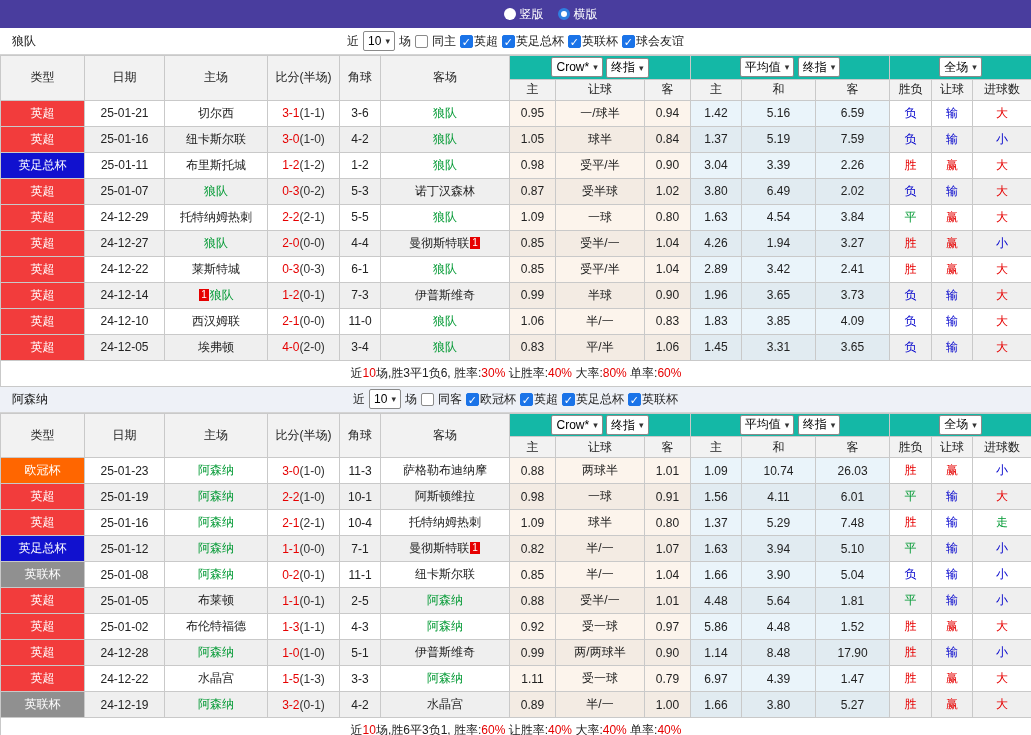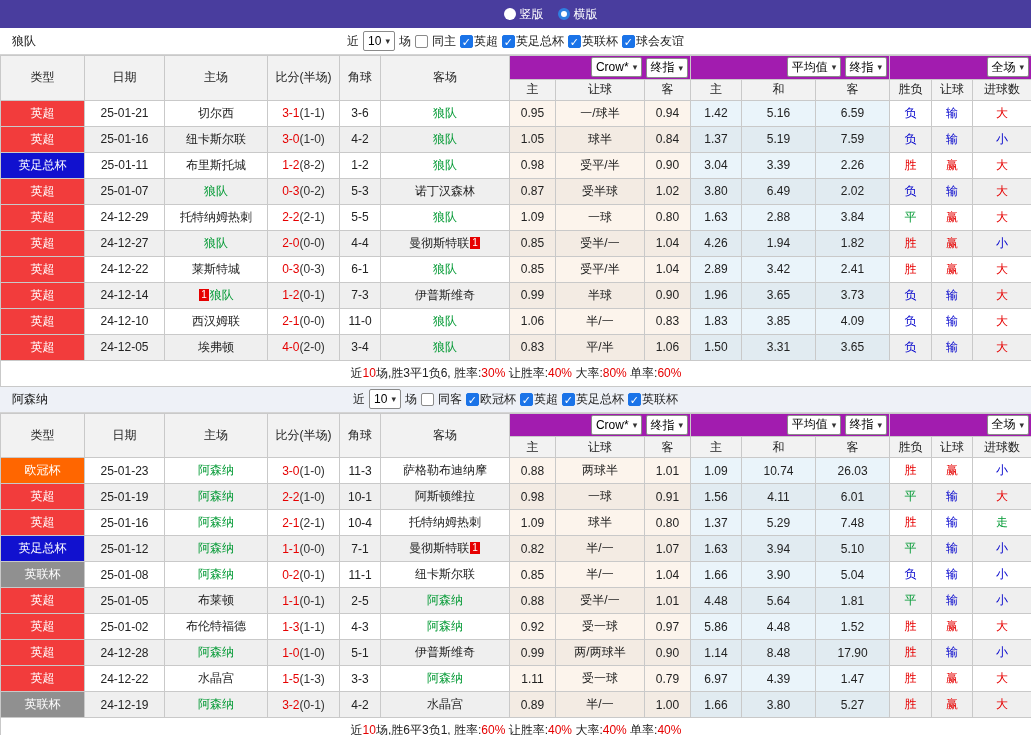--- a/index.html
+++ b/index.html
@@ -70,21 +70,21 @@
   table { border-collapse: collapse; table-layout: fixed; width: 1031px; }
   td {
     border: 1px solid #c9c9c9;
     text-align: center;
     padding: 0 2px;
     height: 26px;
     overflow: hidden;
     white-space: nowrap;
   }
   thead td { background: #f2f2f2; height: 21px; padding: 1px 2px; }
-  thead .selcell { background: #a21caf; text-align: right; }
+  thead .selcell { background: #14b8a6; }
   tbody tr:nth-child(even) td { background: #efefef; }
   tbody td.c-o1 { background: #fcf4ec; margin-left: 24px; }
   tbody tr:nth-child(even) td.c-o1 { background: #f3ebe3; }
   tbody td.c-o2 { background: #eaf4fa; }
   tbody tr:nth-child(even) td.c-o2 { background: #e1ebf1; }
   td.type-cell { color: #fff; }
   tfoot td { height: 26px; border: 1px solid #c9c9c9; background: #fff; }
   .t-red { color: #e60000; }
   .t-blue { color: #0000cc; }
   .t-green { color: #009933; }
@@ -246,21 +246,21 @@
         <td class="c-o2">5.19</td>
         <td class="c-o2">7.59</td>
         <td class="t-blue">负</td>
         <td class="t-blue">输</td>
         <td class="t-blue">小</td>
       </tr>
       <tr>
         <td class="type-cell" style="background: rgb(17, 17, 207);">英足总杯</td>
         <td>25-01-11</td>
         <td><span><span class="opp-team">布里斯托城</span></span></td>
-        <td><span class="t-red">1-2</span><span class="half">(8-2)</span></td>
+        <td><span class="t-red">1-2</span><span class="half">(1-2)</span></td>
         <td>1-2</td>
         <td><span><span class="self-team">狼队</span></span></td>
         <td class="c-o1">0.98</td>
         <td class="c-o1">受平/半</td>
         <td class="c-o1">0.90</td>
         <td class="c-o2">3.04</td>
         <td class="c-o2">3.39</td>
         <td class="c-o2">2.26</td>
         <td class="t-red">胜</td>
         <td class="t-red">赢</td>
@@ -287,39 +287,39 @@
         <td class="type-cell" style="background: rgb(242, 60, 60);">英超</td>
         <td>24-12-29</td>
         <td><span><span class="opp-team">托特纳姆热刺</span></span></td>
         <td><span class="t-red">2-2</span><span class="half">(2-1)</span></td>
         <td>5-5</td>
         <td><span><span class="self-team">狼队</span></span></td>
         <td class="c-o1">1.09</td>
         <td class="c-o1">一球</td>
         <td class="c-o1">0.80</td>
         <td class="c-o2">1.63</td>
-        <td class="c-o2">2.88</td>
+        <td class="c-o2">4.54</td>
         <td class="c-o2">3.84</td>
         <td class="t-green">平</td>
         <td class="t-red">赢</td>
         <td class="t-red">大</td>
       </tr>
       <tr>
         <td class="type-cell" style="background: rgb(242, 60, 60);">英超</td>
         <td>24-12-27</td>
         <td><span><span class="self-team">狼队</span></span></td>
         <td><span class="t-red">2-0</span><span class="half">(0-0)</span></td>
         <td>4-4</td>
         <td><span><span class="opp-team">曼彻斯特联</span><span class="badge1">1</span></span></td>
         <td class="c-o1">0.85</td>
         <td class="c-o1">受半/一</td>
         <td class="c-o1">1.04</td>
         <td class="c-o2">4.26</td>
         <td class="c-o2">1.94</td>
-        <td class="c-o2">1.82</td>
+        <td class="c-o2">3.27</td>
         <td class="t-red">胜</td>
         <td class="t-red">赢</td>
         <td class="t-blue">小</td>
       </tr>
       <tr>
         <td class="type-cell" style="background: rgb(242, 60, 60);">英超</td>
         <td>24-12-22</td>
         <td><span><span class="opp-team">莱斯特城</span></span></td>
         <td><span class="t-red">0-3</span><span class="half">(0-3)</span></td>
         <td>6-1</td>
@@ -371,21 +371,21 @@
       <tr>
         <td class="type-cell" style="background: rgb(242, 60, 60);">英超</td>
         <td>24-12-05</td>
         <td><span><span class="opp-team">埃弗顿</span></span></td>
         <td><span class="t-red">4-0</span><span class="half">(2-0)</span></td>
         <td>3-4</td>
         <td><span><span class="self-team">狼队</span></span></td>
         <td class="c-o1">0.83</td>
         <td class="c-o1">平/半</td>
         <td class="c-o1">1.06</td>
-        <td class="c-o2">1.50</td>
+        <td class="c-o2">1.45</td>
         <td class="c-o2">3.31</td>
         <td class="c-o2">3.65</td>
         <td class="t-blue">负</td>
         <td class="t-blue">输</td>
         <td class="t-red">大</td>
       </tr>
     </tbody>
   <tfoot>
     <tr>
         <td colspan="15"><span class="sum-k">近</span><span class="sum-r">10</span><span class="sum-k">场,胜3平1负6, 胜率:</span><span class="sum-r">30%</span><span class="sum-k"> 让胜率:</span><span class="sum-r">40%</span><span class="sum-k"> 大率:</span><span class="sum-r">80%</span><span class="sum-k"> 单率:</span><span class="sum-r">60%</span></td>

